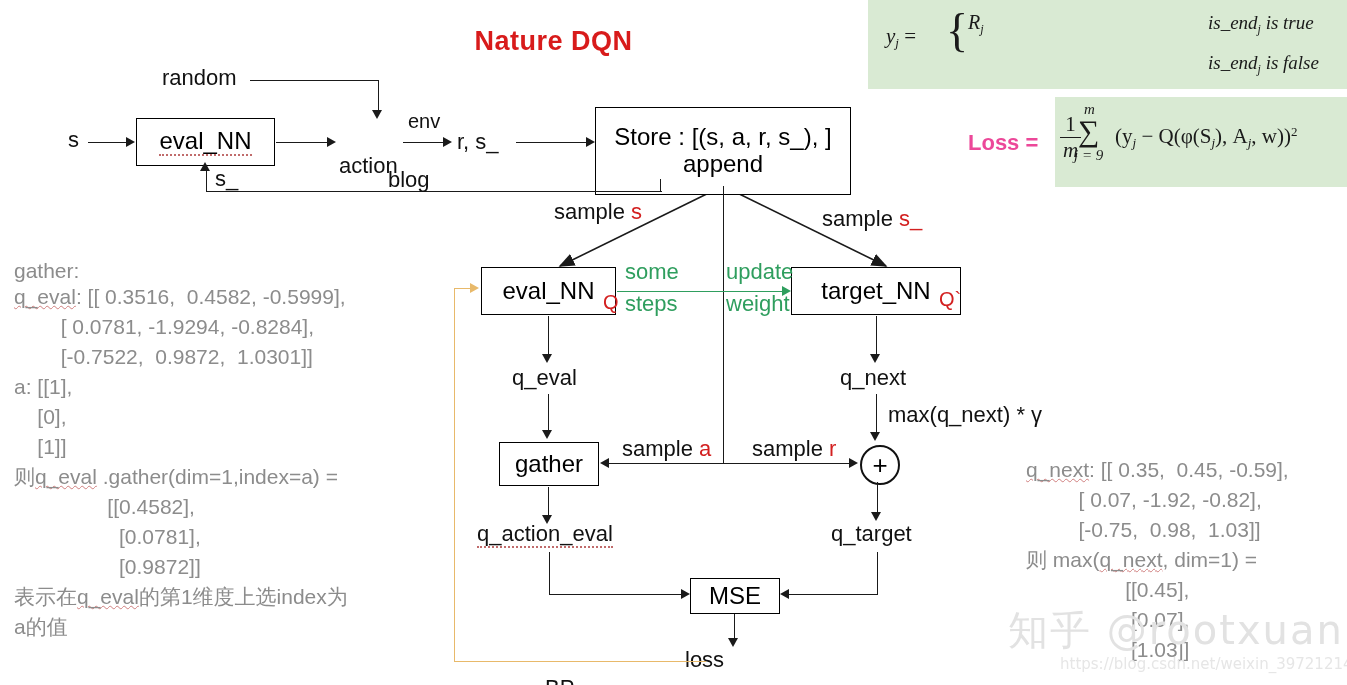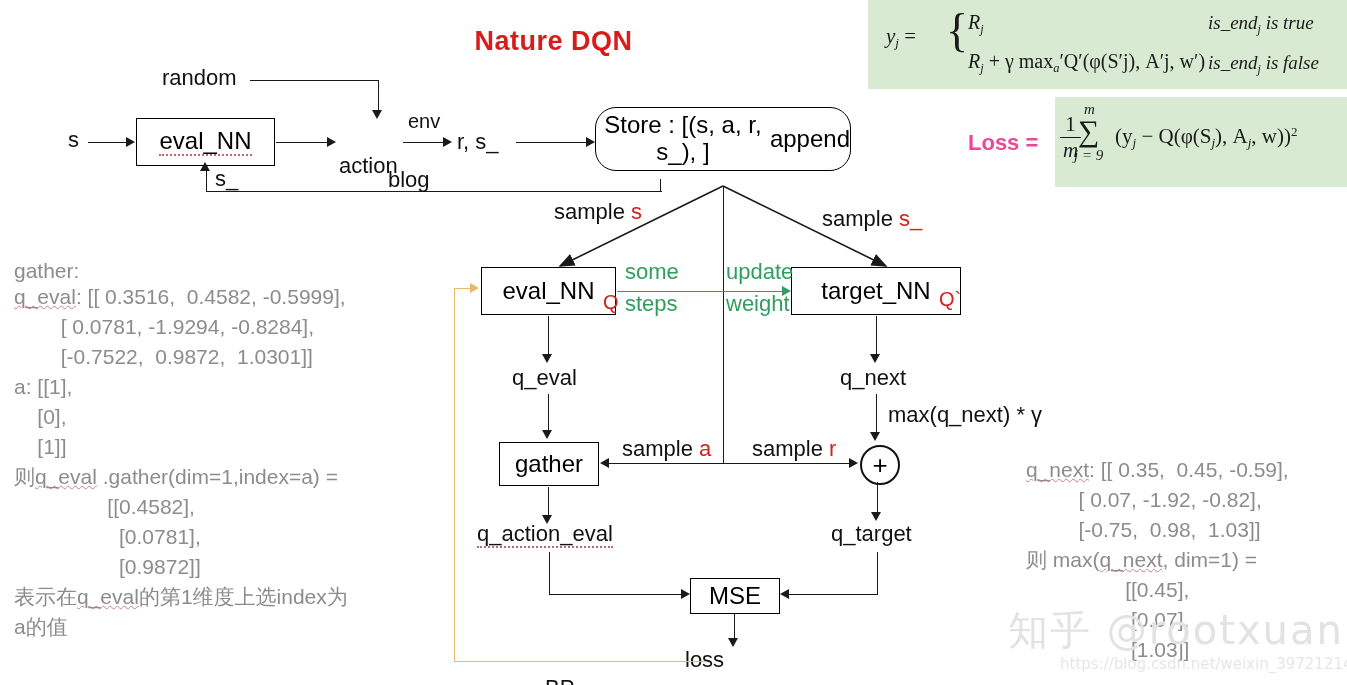--- a/index.html
+++ b/index.html
@@ -81,23 +81,20 @@
     <span class="it">y</span><span class="sub">j</span>
     <span>=</span>
   </div>
   <div class="abs math" style="left:78px;top:8px;font-size:46px;line-height:1;">{</div>
   <div class="abs math" style="left:100px;top:11px;font-size:20px;">
     <span class="it">R</span><span class="sub">j</span>
   </div>
   <div class="abs math it" style="left:340px;top:12px;font-size:19px;">
     <span>is_end</span><span class="sub">j</span><span> is true</span>
   </div>
-  <div class="abs math" style="left:100px;top:50px;font-size:20px;">
-    <span class="it">R</span><span class="sub">j</span><span> + γ max</span><span class="sub">a</span><span>ʹQʹ(φ(Sʹj), Aʹj, wʹ)</span>
-  </div>
   <div class="abs math it" style="left:340px;top:52px;font-size:19px;">
     <span>is_end</span><span class="sub">j</span><span> is false</span>
   </div>
 </div>
 
 <div class="abs formula-panel" id="formula-bottom"></div>
 <div class="abs" style="left:968px;top:130px;font-size:22px;font-weight:bold;color:#ec4899;">Loss =</div>
 <div class="abs math" style="left:1060px;top:112px;font-size:21px;text-align:center;">
   <div style="border-bottom:1.5px solid #1a1a1a;padding:0 3px;">1</div>
   <div class="it" style="padding:0 3px;">m</div>
@@ -140,21 +137,21 @@
 <div class="abs lbl" style="left:339px;top:130px;margin-top:24px;">action</div>
 
 <div class="abs lbl lbl-sm" style="left:408px;top:110px;">env</div>
 <div class="h-line" style="left:403px;top:142px;width:42px;"></div>
 <div class="arw right" style="left:443px;top:137px;"></div>
 <div class="abs lbl" style="left:457px;top:130px;">r, s_</div>
 
 <div class="h-line" style="left:516px;top:142px;width:72px;"></div>
 <div class="arw right" style="left:586px;top:137px;"></div>
 
-<div class="abs box" id="store-box" style="left:595px;top:107px;width:256px;height:64px;border-radius:21px;">
+<div class="abs box" id="store-box" style="left:595px;top:107px;width:256px;height:88px;flex-direction:column;">
   <div>Store : [(s, a, r, s_), ]</div>
   <div>append</div>
 </div>
 
 <div class="v-line" style="left:660px;top:179px;height:12px;"></div>
 <div class="h-line" style="left:206px;top:191px;width:456px;"></div>
 <div class="v-line" style="left:206px;top:170px;height:22px;"></div>
 <div class="arw up" style="left:200px;top:162px;"></div>
 <div class="abs lbl" style="left:215px;top:167px;">s_</div>
 <div class="abs lbl" style="left:388px;top:168px;">blog</div>

